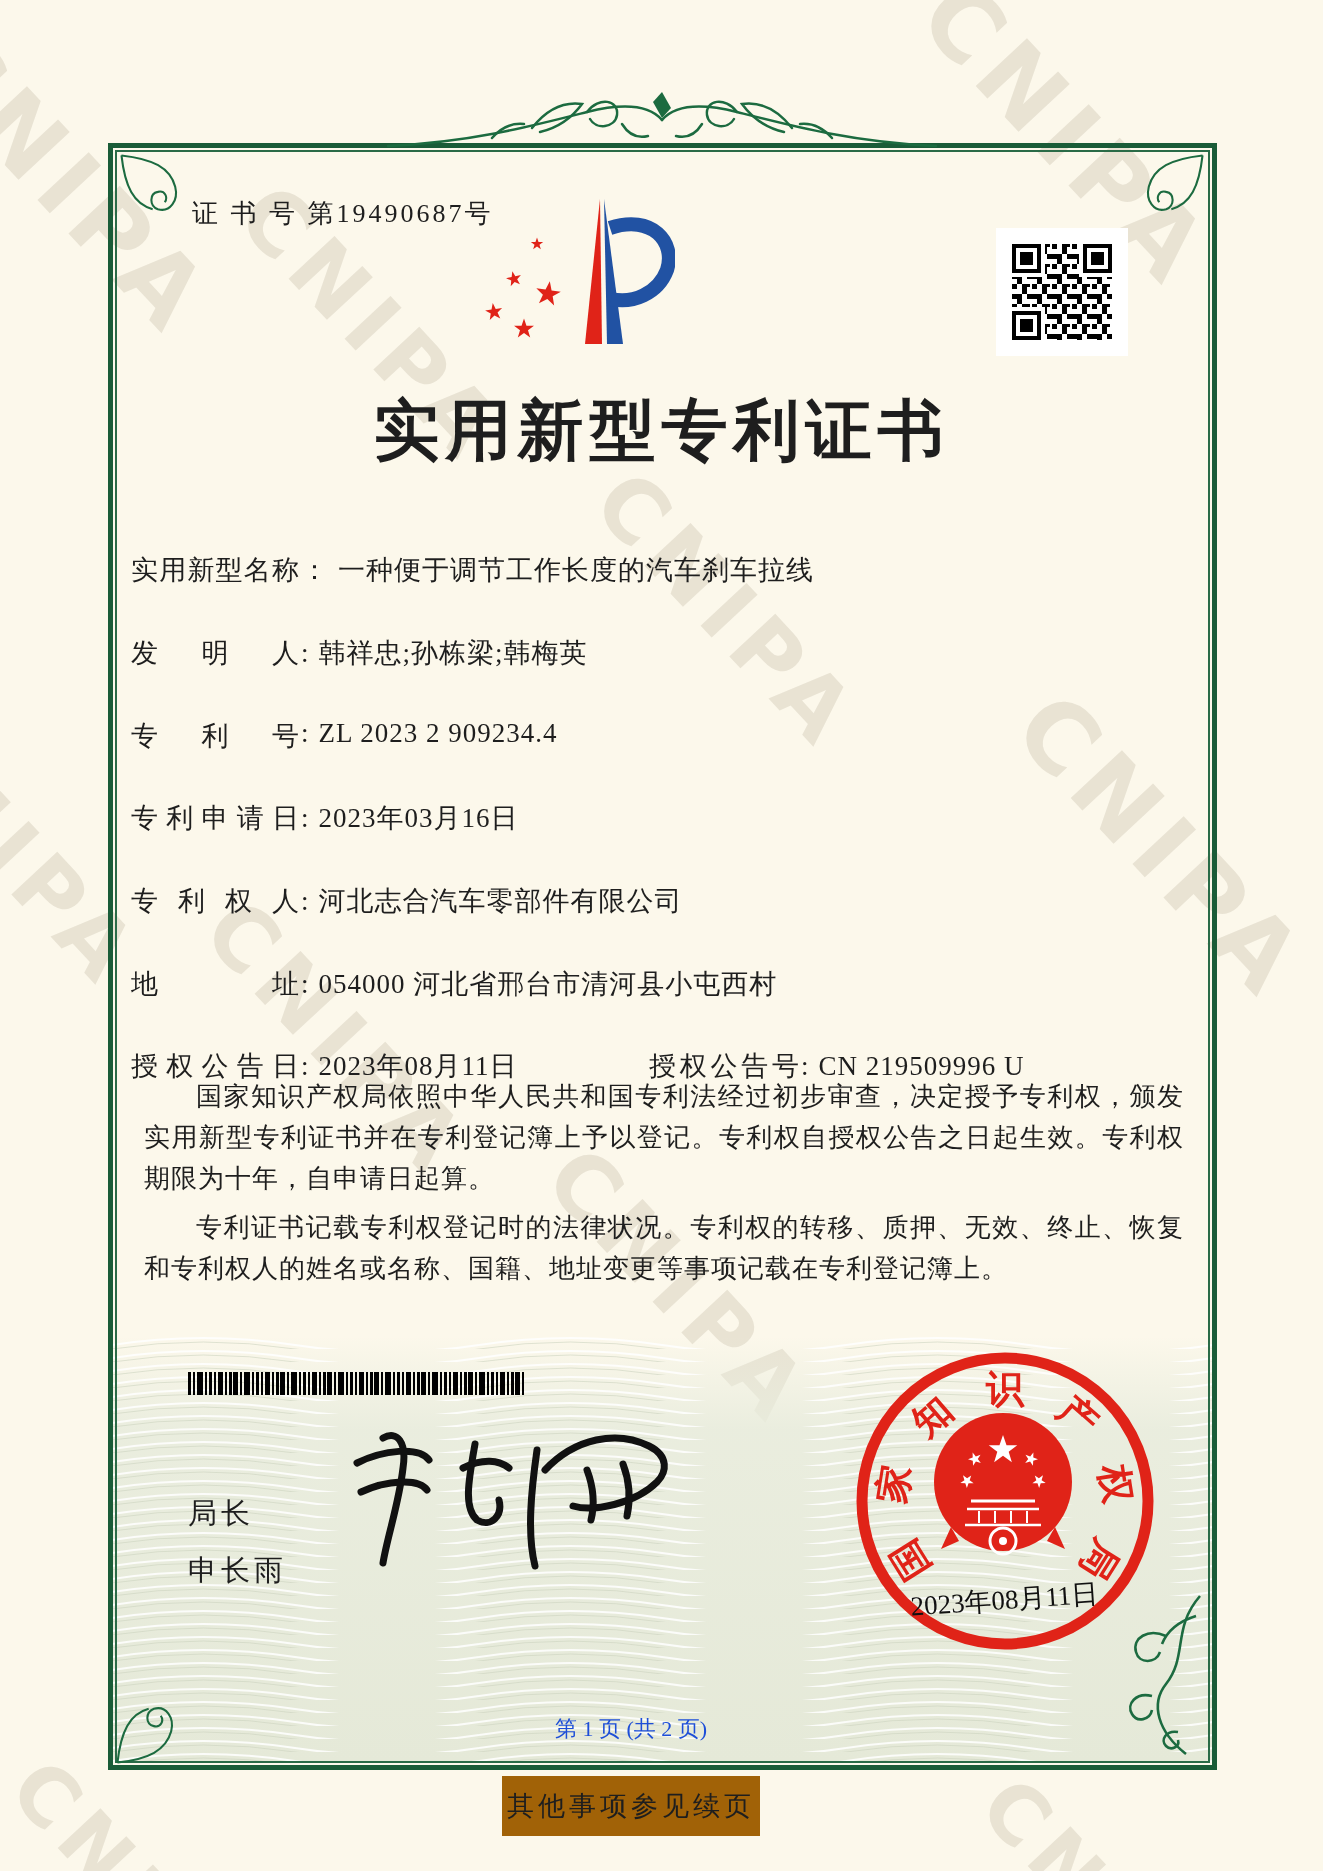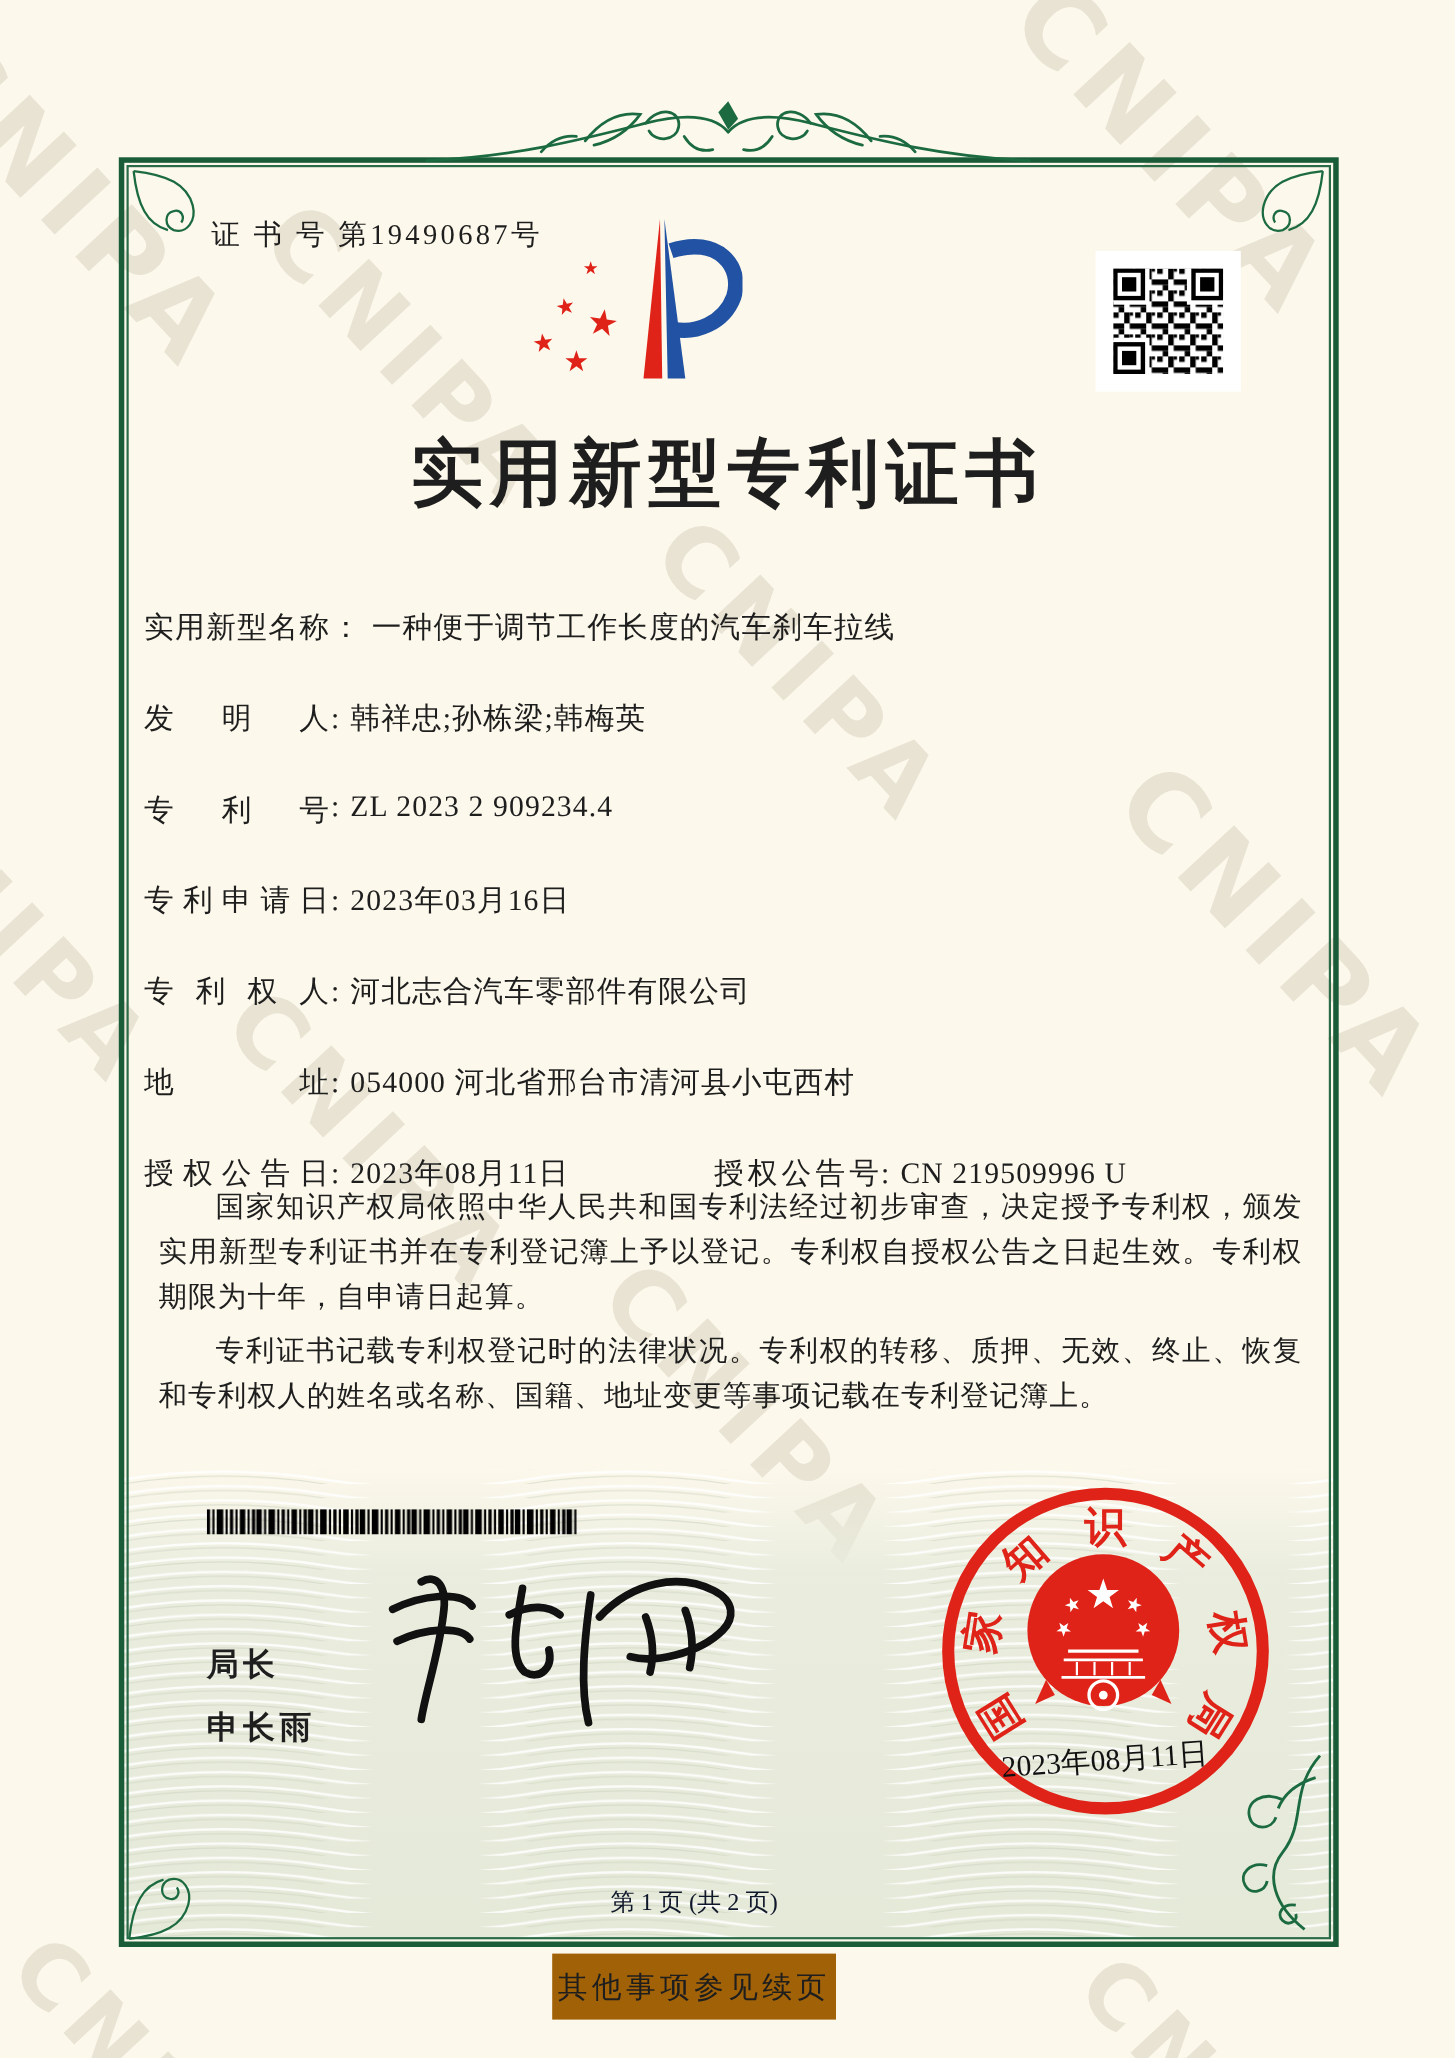--- a/index.html
+++ b/index.html
@@ -26,25 +26,25 @@
        vertical-align:top;}
   .lbl2{display:inline-block;width:150px;text-align:justify;text-align-last:justify;
        vertical-align:top;}
   .colon{display:inline-block;margin:0 10px 0 2px;}
   .val{letter-spacing:1px;}
   
   .paras{position:absolute;left:144px;top:1076px;width:1040px;}
   .paras p{margin:0 0 8px 0;font-size:26px;line-height:41px;letter-spacing:1px;
            text-align:justify;text-indent:2em;}
   
-  .director{position:absolute;left:188px;font-size:29px;font-weight:700;
+  .director{position:absolute;left:188px;font-size:29px;font-weight:400;
             font-family:"Liberation Sans","DejaVu Sans",sans-serif;letter-spacing:4px;}
   
   .pageno{position:absolute;left:331px;top:1714px;width:600px;text-align:center;
-          font-size:22px;color:#0f172a;}
+          font-size:22px;color:#1d4ed8;}
   
   .note{position:absolute;left:502px;top:1776px;width:258px;height:60px;background:#a16207;
         text-align:center;line-height:60px;font-size:27px;letter-spacing:4px;}
   .qrbox{position:absolute;left:996px;top:228px;width:132px;height:128px;background:#ffffff;}
 </style>
 </head>
 <body>
 
 <div class="page">
 

